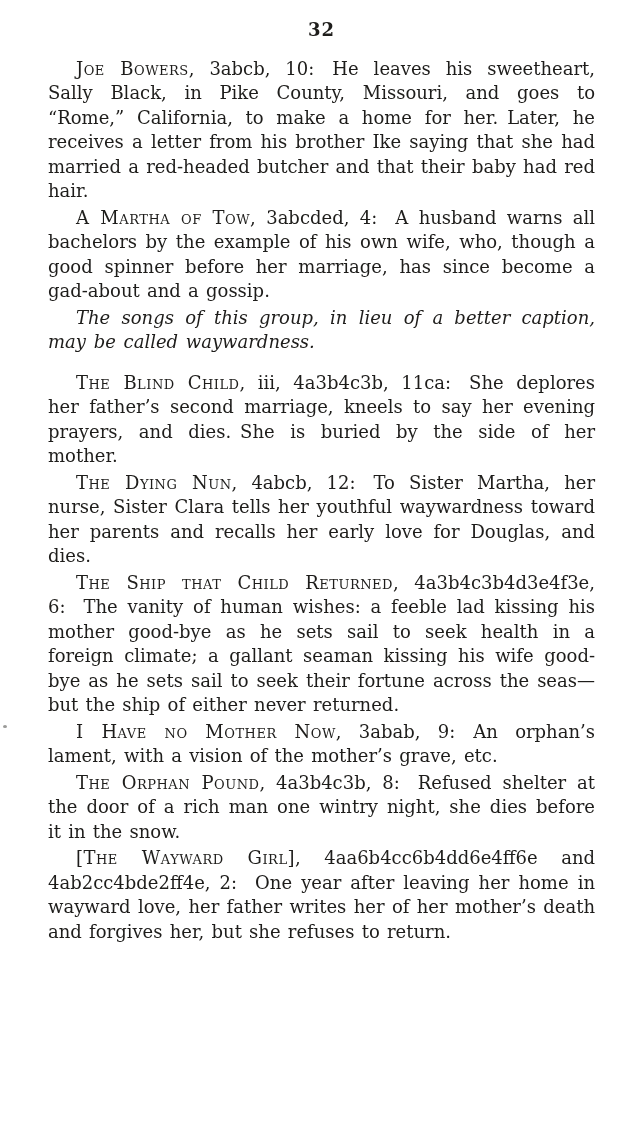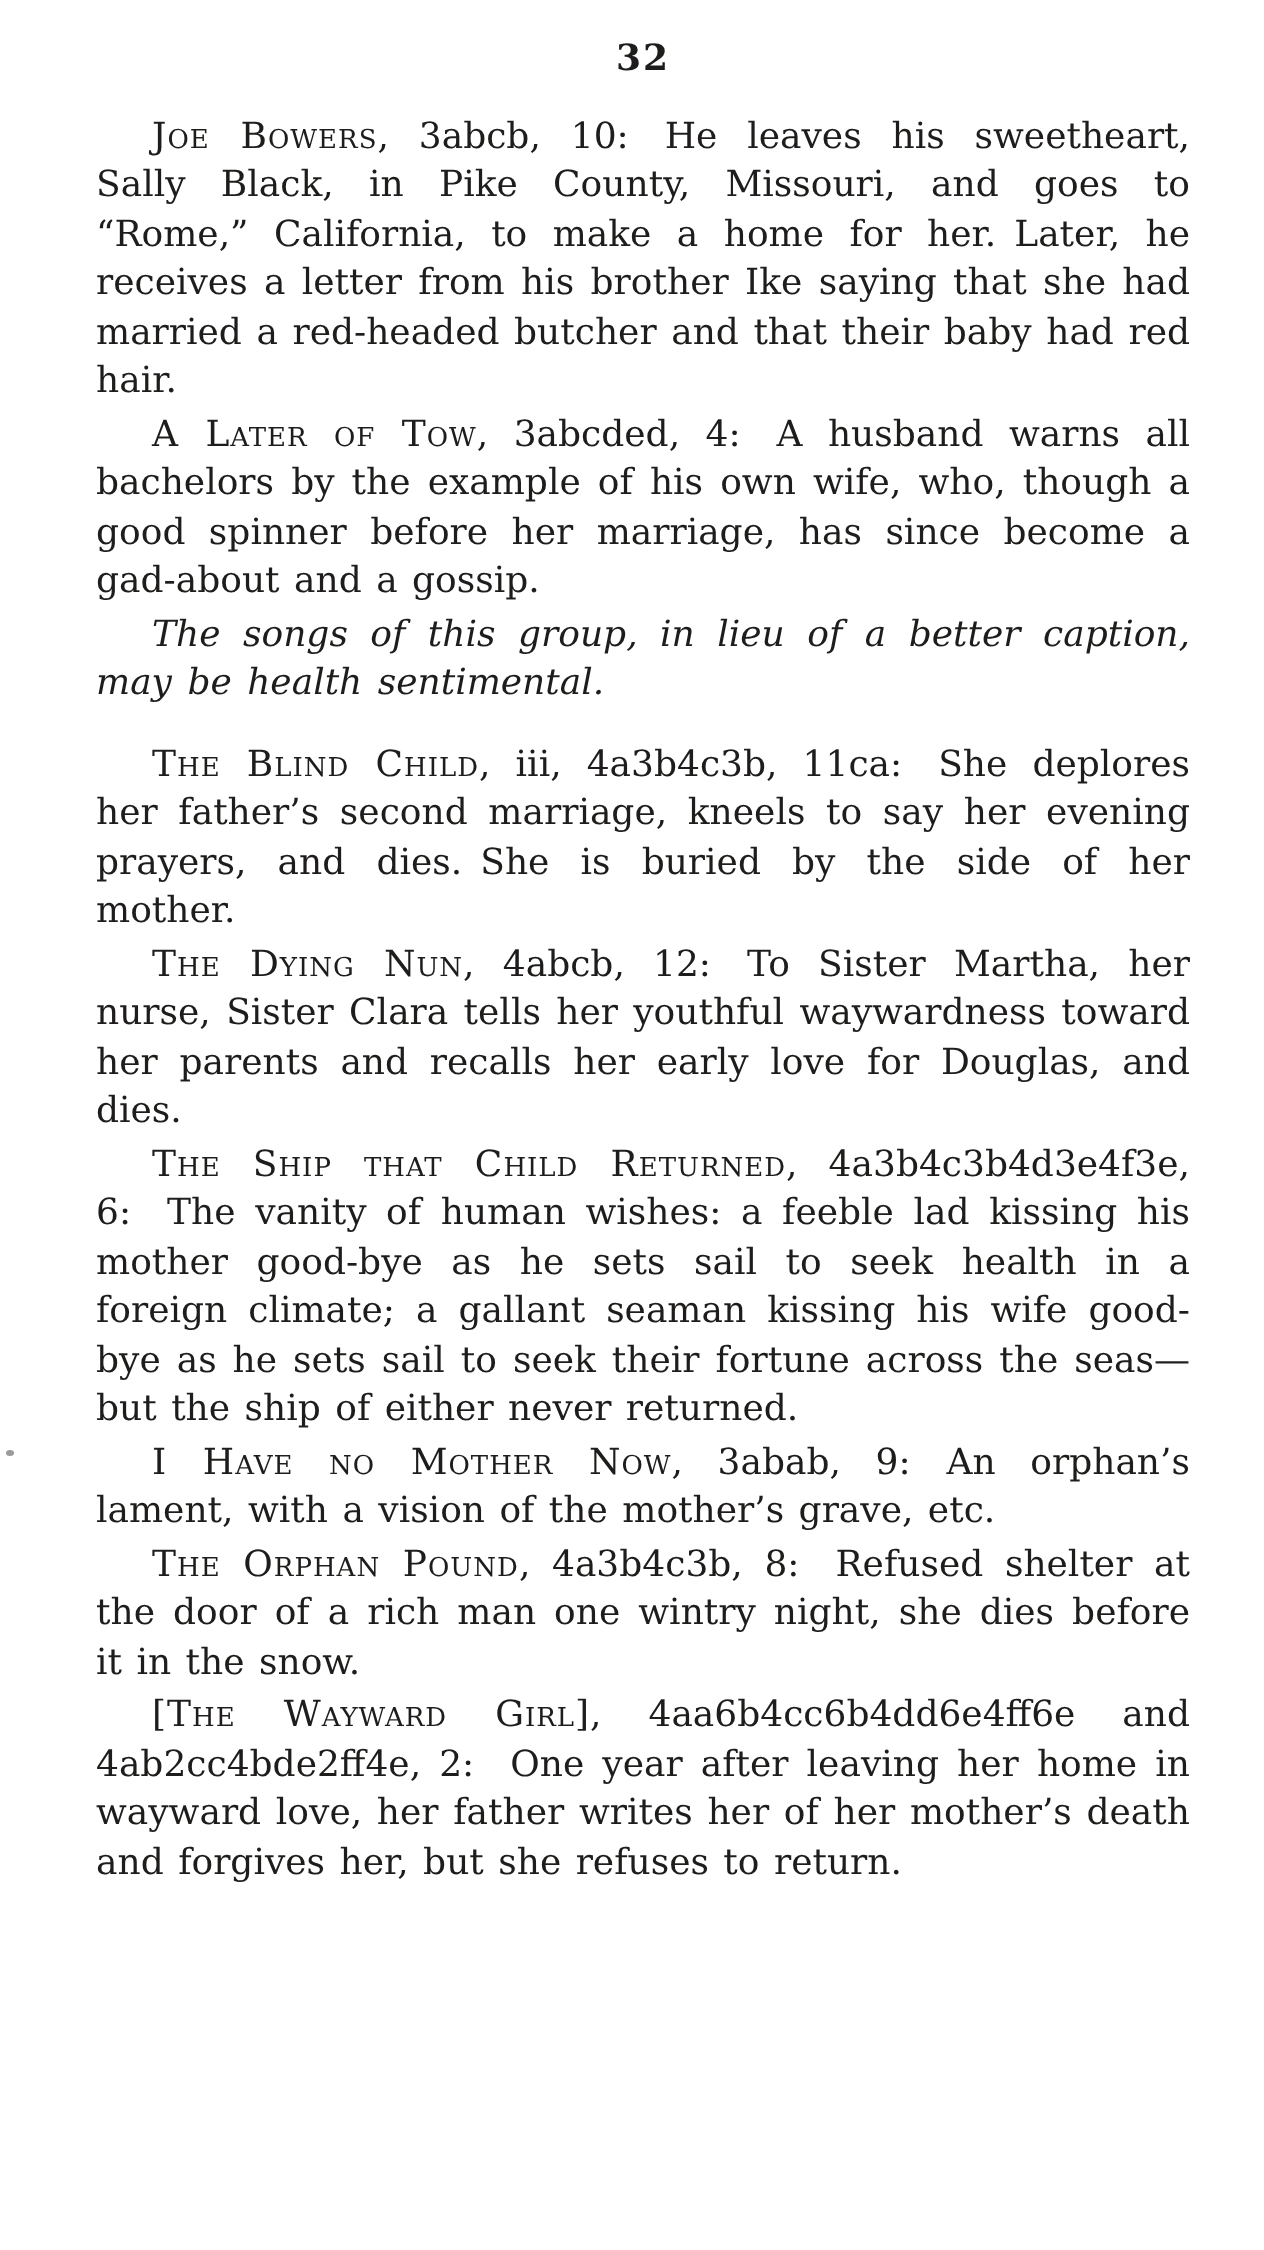--- a/index.html
+++ b/index.html
@@ -70,24 +70,24 @@
 </style>
 </head>
 <body>
 
 <div class="page">
 
   <div class="page-number">32</div>
 
   <p class="entry"><span class="sc">Joe Bowers</span><span>, 3abcb, 10: He leaves his sweetheart, Sally Black, in Pike County, Missouri, and goes to “Rome,” California, to make a home for her. Later, he receives a letter from his brother Ike saying that she had married a red-headed butcher and that their baby had red hair.</span></p>
 
-  <p class="entry"><span class="sc">A Later of Tow</span><span>, 3abcded, 4: A husband warns all bachelors by the example of his own wife, who, though a good spinner before her marriage, has since become a gad-about and a gossip.</span></p>
+  <p class="entry"><span class="sc">A Martha of Tow</span><span>, 3abcded, 4: A husband warns all bachelors by the example of his own wife, who, though a good spinner before her marriage, has since become a gad-about and a gossip.</span></p>
 
 
-  <p class="section-note">The songs of this group, in lieu of a better caption, may be health sentimental.</p>
+  <p class="section-note">The songs of this group, in lieu of a better caption, may be called waywardness.</p>
 
   <p class="entry"><span class="sc">The Blind Child</span><span>, iii, 4a3b4c3b, 11ca: She deplores her father’s second marriage, kneels to say her evening prayers, and dies. She is buried by the side of her mother.</span></p>
 
   <p class="entry"><span class="sc">The Dying Nun</span><span>, 4abcb, 12: To Sister Martha, her nurse, Sister Clara tells her youthful waywardness toward her parents and recalls her early love for Douglas, and dies.</span></p>
 
   <p class="entry"><span class="sc">The Ship that Child Returned</span><span>, 4a3b4c3b4d3e4f3e, 6: The vanity of human wishes: a feeble lad kissing his mother good-bye as he sets sail to seek health in a foreign climate; a gallant seaman kissing his wife good-bye as he sets sail to seek their fortune across the seas—but the ship of either never returned.</span></p>
 
   <p class="entry"><span class="sc">I Have no Mother Now</span><span>, 3abab, 9: An orphan’s lament, with a vision of the mother’s grave, etc.</span></p>
 
   <p class="entry"><span class="sc">The Orphan Pound</span><span>, 4a3b4c3b, 8: Refused shelter at the door of a rich man one wintry night, she dies before it in the snow.</span></p>

